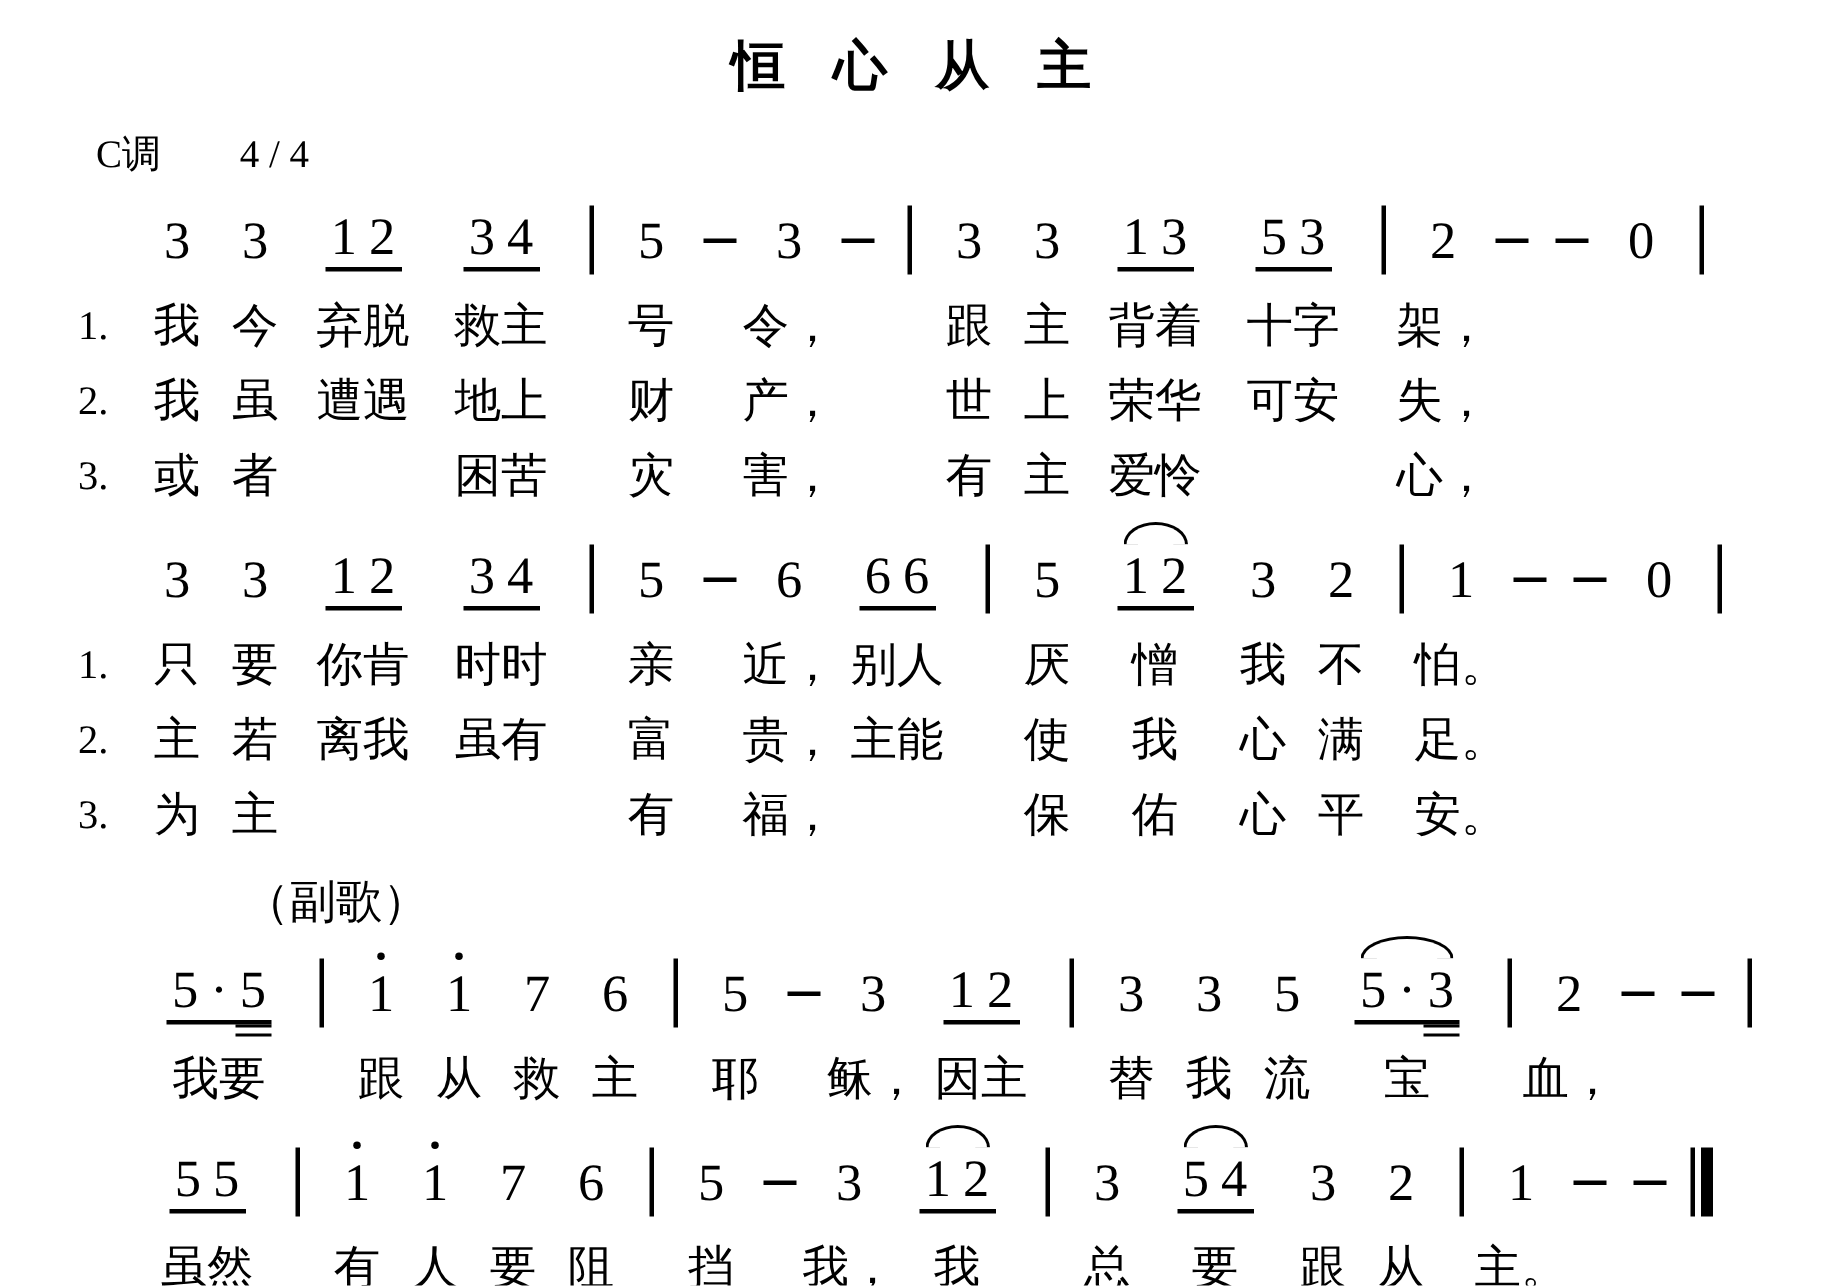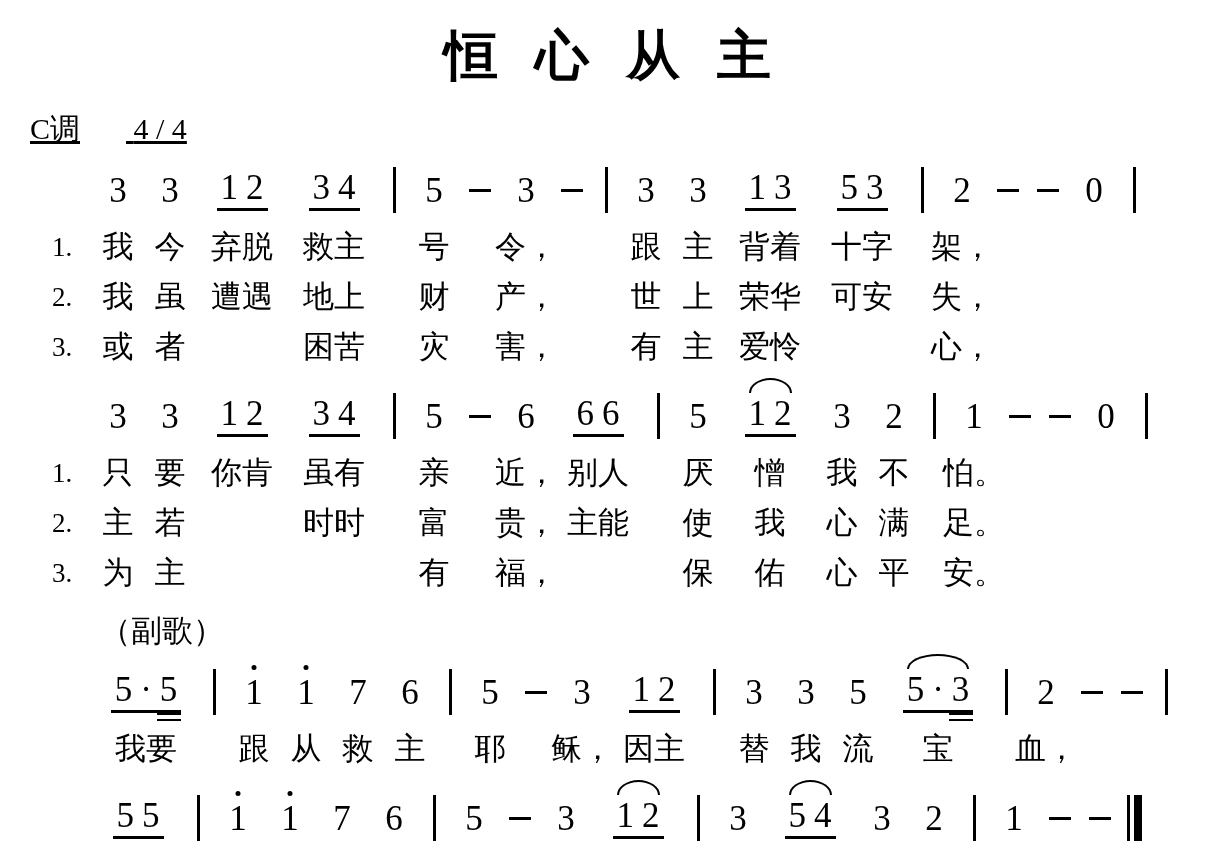--- a/index.html
+++ b/index.html
@@ -1,23 +1,23 @@
 <!DOCTYPE html>
 <html><head>
 <meta charset="utf-8">
 <style>
   * { margin:0; padding:0; box-sizing:border-box; }
   html,body { width:1219px; height:857px; background:#ffffff; color:#000; overflow:hidden;
               font-family:"Liberation Serif","DejaVu Serif",serif; }
   .page { position:relative; width:1219px; height:857px; padding-top:20px; }
 
-  .title { text-align:center; font-size:54px; font-weight:bold; word-spacing:14px; letter-spacing:4px;
+  .title { text-align:center; font-size:36px; font-weight:bold; word-spacing:14px; letter-spacing:4px;
            font-family:"Liberation Sans","DejaVu Sans",sans-serif; }
 
-  .header { margin:16px 0 0 30px; font-size:30px;text-decoration:underline; }
+  .header { margin:16px 0 0 64px; font-size:26px; }
   .header .key { margin-right:46px; }
 
   .score { margin-left:50px; margin-top:8px; }
   .system { display:flex; align-items:flex-start; margin-bottom:12px; }
 
   .col { display:flex; flex-direction:column; align-items:center; }
   .col-num   { width:42px; align-items:flex-start; }
   .col-note  { width:52px; }
   .col-group { width:92px; }
   .col-gwide { width:108px; }
@@ -39,21 +39,21 @@
   .arc { position:absolute; top:-18px; left:4px; right:4px; height:15px;
          border:2px solid #000; border-bottom:none;
          border-radius:50% 50% 0 0 / 100% 100% 0 0; }
 
   .barline { display:inline-block; width:3px; height:46px; background:#000; }
   .dashline { display:inline-block; width:22px; height:3px; background:#000; }
   .endbar { display:flex; align-items:center; height:46px; }
   .ebthin { width:3px; height:46px; background:#000; margin-right:4px; }
   .ebthick { width:8px; height:46px; background:#000; }
 
-  .chorus-label { font-size:31px; margin:10px 0 8px 50px; }
+  .chorus-label { font-size:31px; margin:10px 0 8px 112px; }
 </style>
 </head>
 <body>
 
 <div class="page">
   <div class="title">恒 心 从 主</div>
   <div class="header">
     <span class="key">C调</span>
     <span class="time">4 / 4</span>
   </div>
@@ -280,30 +280,31 @@
           <div class="lcell">主</div>
         </div>
         <div class="col col-group">
           <div class="mcell">
             <span class="ngroup u">
               <span class="nchar">1</span>
               <span class="nchar">2</span>
             </span>
           </div>
           <div class="lcell">你肯</div>
+          <div class="lcell">离我</div>
         </div>
         <div class="col col-group">
           <div class="mcell">
             <span class="ngroup u">
               <span class="nchar">3</span>
               <span class="nchar">4</span>
             </span>
           </div>
+          <div class="lcell">时时</div>
           <div class="lcell">虽有</div>
-          <div class="lcell">时时</div>
         </div>
         <div class="col col-bar">
           <div class="mcell">
             <span class="barline"></span>
           </div>
           <div class="lcell"></div>
           <div class="lcell"></div>
           <div class="lcell"></div>
         </div>
         <div class="col col-note">

